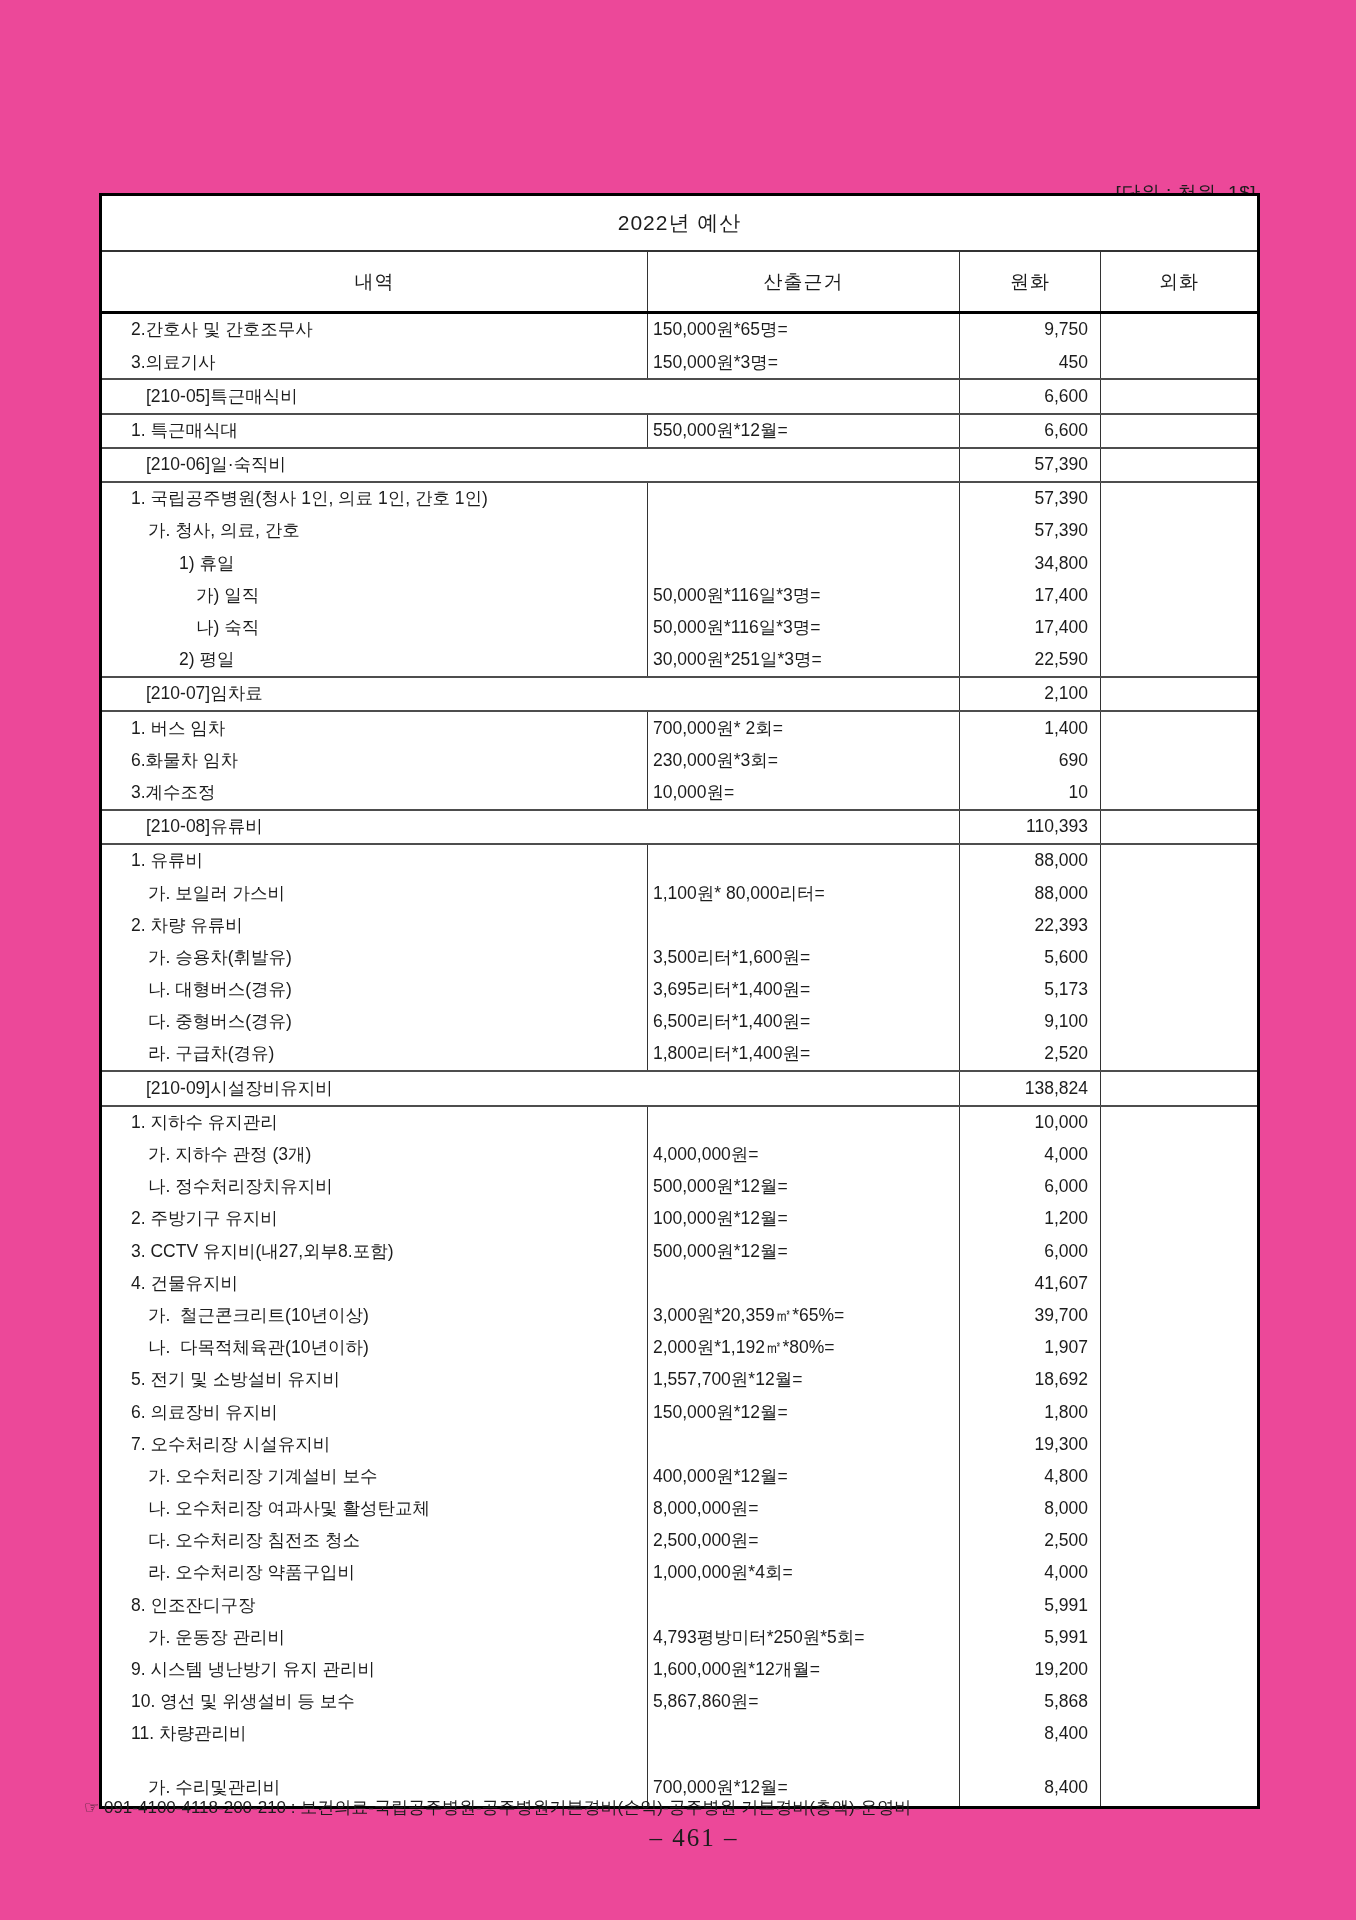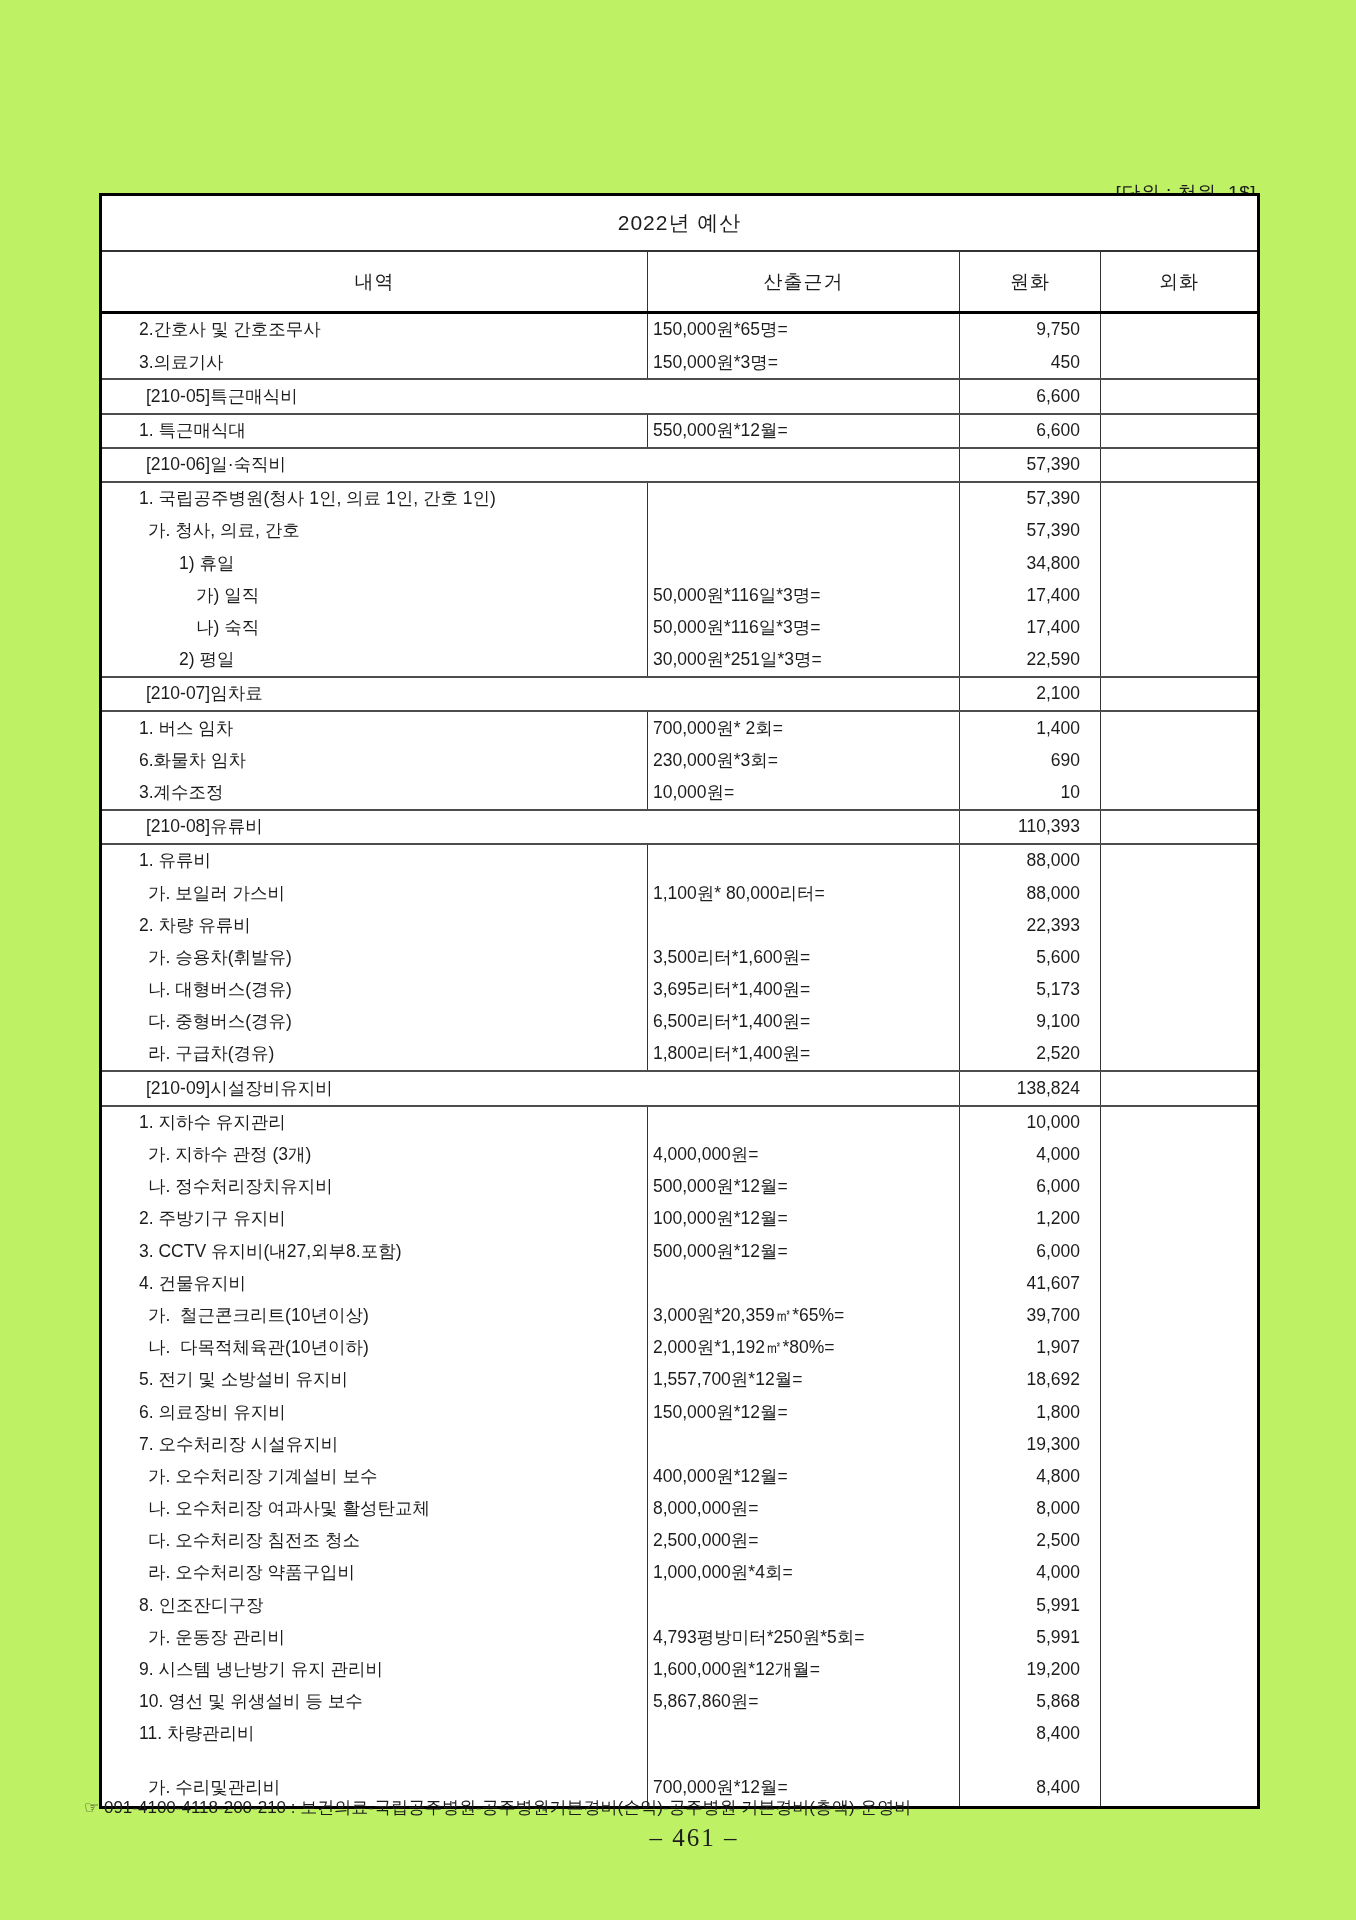--- a/index.html
+++ b/index.html
@@ -1,19 +1,19 @@
 <!DOCTYPE html>
 <html><head>
 <meta charset="utf-8">
 <style>
   html,body{margin:0;padding:0;background:#ffffff;}
   .page{
     position:relative;
     width:1356px;height:1920px;
-    background:#bef264;
+    background:#ec4899;
     font-family:"Liberation Sans","DejaVu Sans",sans-serif;
     color:#1c1c1c;
     overflow:hidden;
   }
   .unit-label{
     position:absolute;
     top:180px;right:100px;
     font-size:19px;
     letter-spacing:0.5px;
     white-space:pre;
@@ -61,24 +61,24 @@
     font-size:17.5px;
     line-height:1;
     white-space:pre;
     overflow:hidden;
     box-sizing:border-box;
   }
   .row.tall .cell{padding-top:18px;}
   .name-cell{border-right:1.5px solid #333;}
   .row.section-row .name-cell{border-right:1.5px solid #333;}
   .basis-cell{border-right:1.5px solid #333;padding-left:5px;}
-  .krw-cell{border-right:1.5px solid #333;justify-content:flex-end;padding-right:20px;text-align:right;}
+  .krw-cell{border-right:1.5px solid #333;justify-content:flex-end;padding-right:12px;text-align:right;}
   .fx-cell{}
   .ind0{padding-left:44px;}
-  .ind1{padding-left:37px;}
+  .ind1{padding-left:29px;}
   .ind2{padding-left:46px;}
   .ind3{padding-left:77px;text-align:right;}
   .ind4{padding-left:94px;}
   .footnote{
     position:absolute;
     left:84px;top:1796px;
     font-size:17px;
     white-space:pre;
   }
   .page-number{

